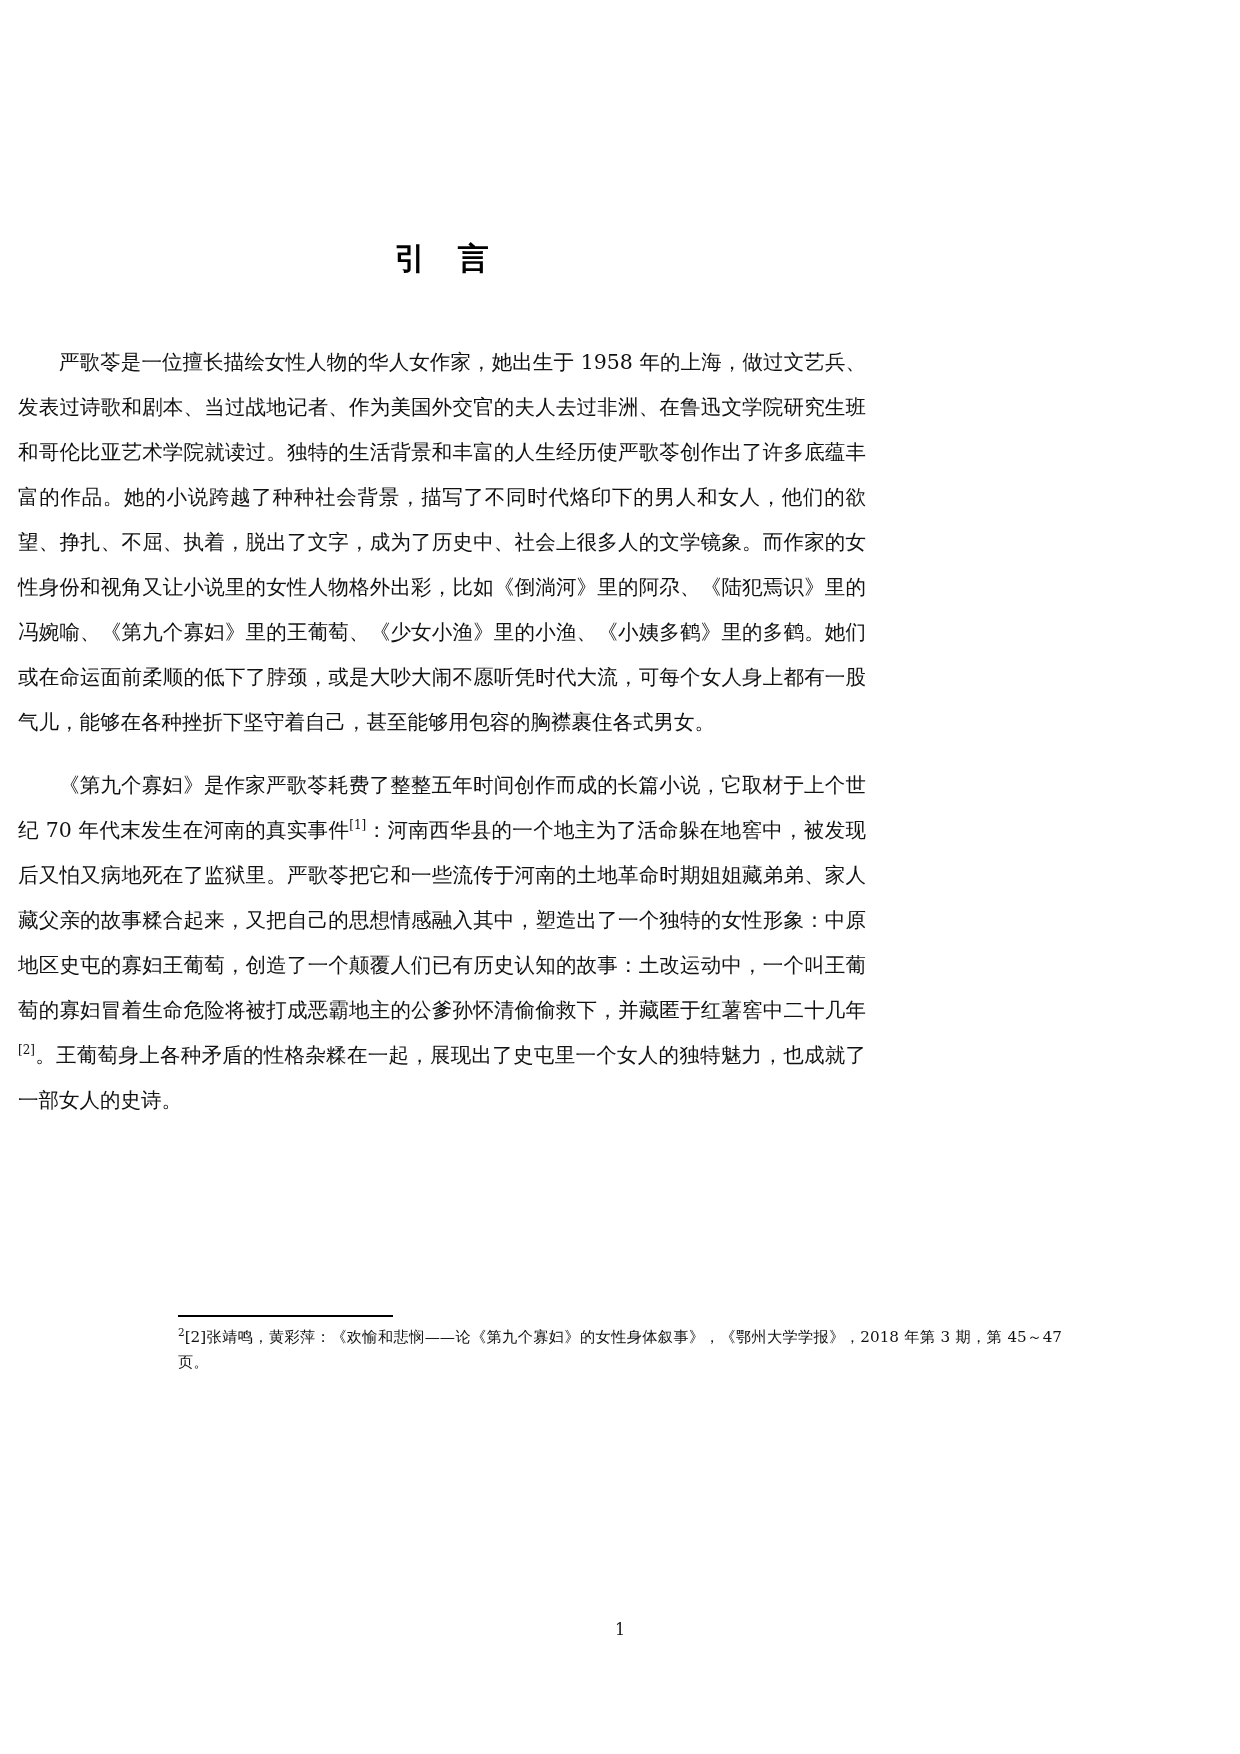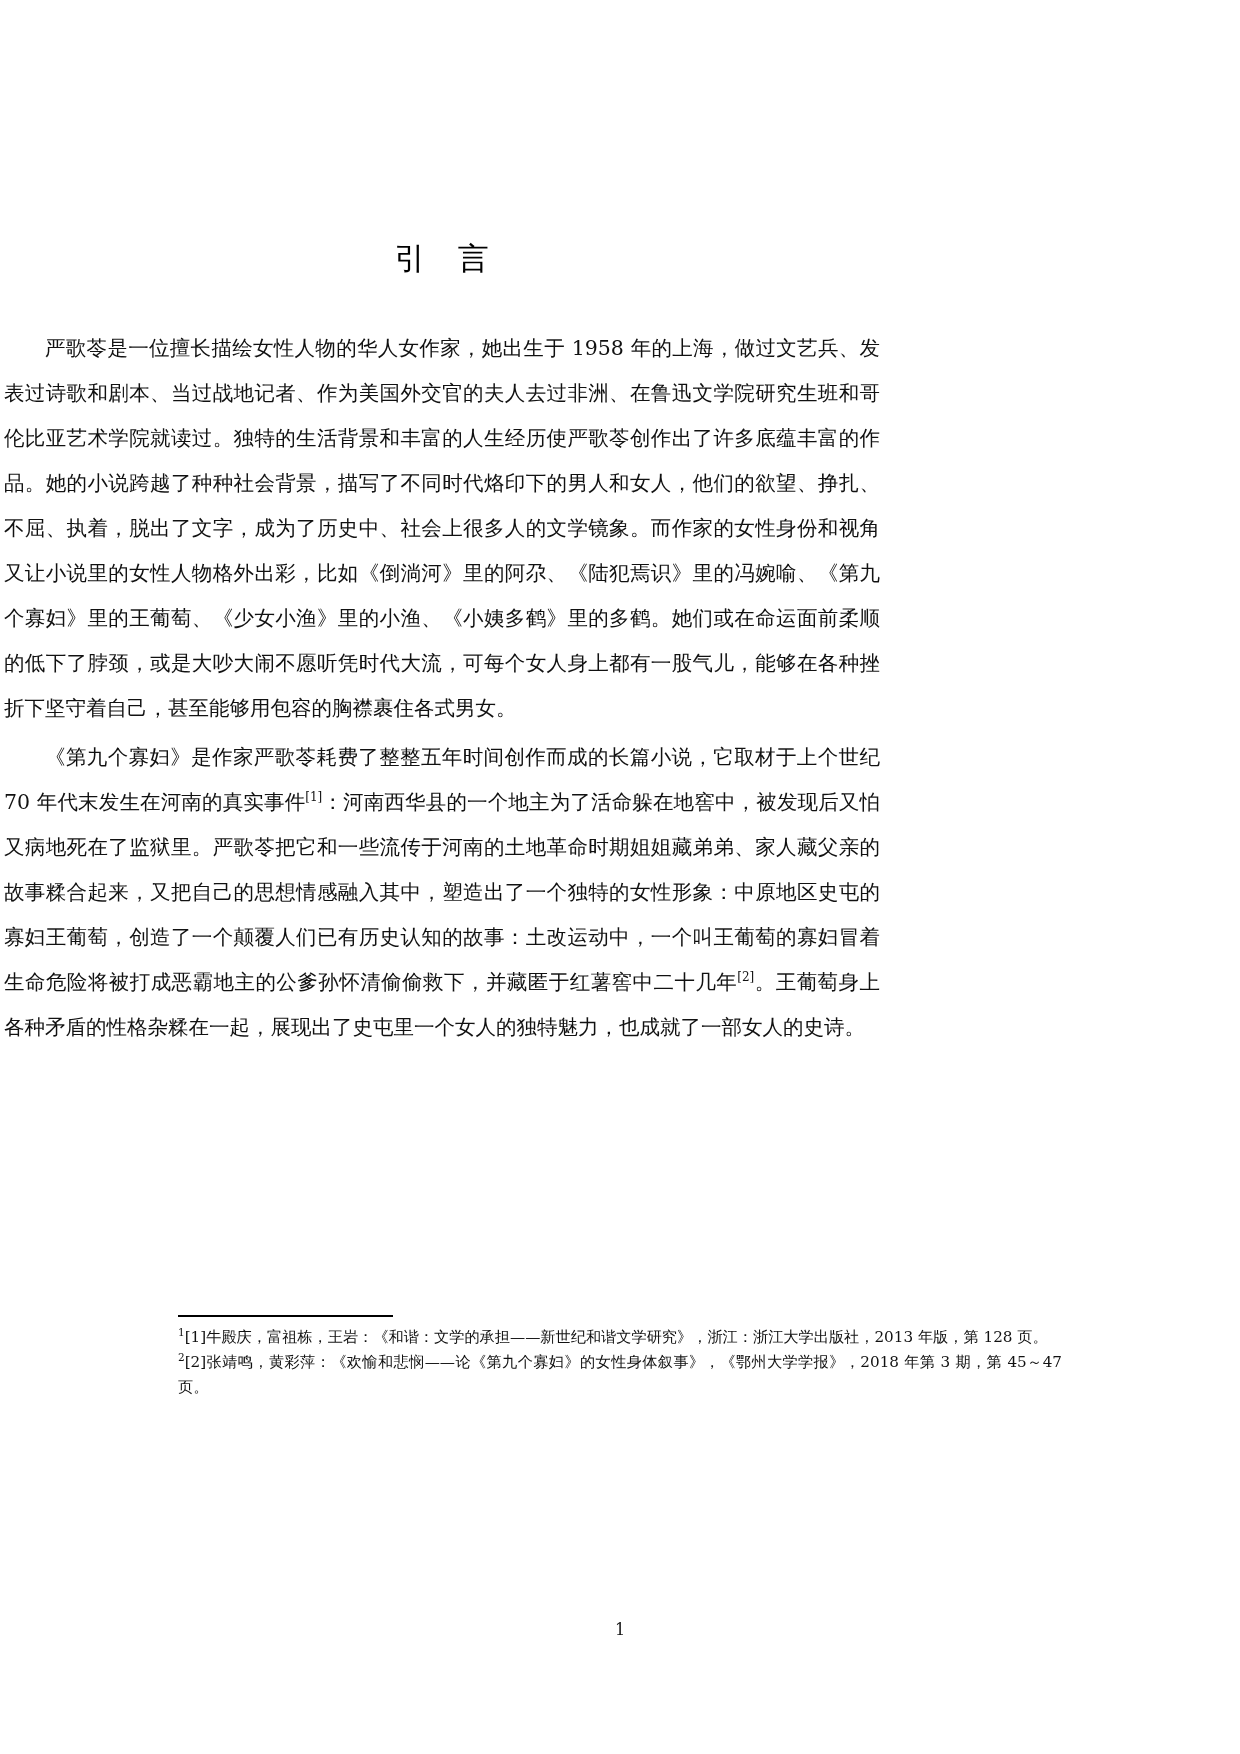--- a/index.html
+++ b/index.html
@@ -17,39 +17,39 @@
     height: 1754px;
     margin: 0 auto;
     background: #ffffff;
     box-sizing: border-box;
     overflow: hidden;
   }
   .chapter-title {
     margin: 0;
     padding: 0;
     font-family: "DejaVu Sans", "Liberation Sans", sans-serif;
-    font-weight: 400;
+    font-weight: 700;
     font-size: 31px;
     letter-spacing: 0.02em;
     text-align: center;
     color: #000;
     position: absolute;
     top: 238px;
     left: 0;
     width: 884px;
     white-space: pre;
   }
   .body-block {
     position: absolute;
     top: 322px;
     left: 0;
     width: 884px;
   }
   p.para {
-    margin: 4px;
+    margin: 18px;
     padding: 0;
     font-size: 20.5px;
     line-height: 45px;
     text-align: justify;
     text-justify: inter-ideograph;
     text-indent: 2em;
     color: #111;
     font-family: "DejaVu Serif", "Liberation Serif", serif;
   }
   sup.fn {
@@ -125,19 +125,18 @@
   <div class="body-block">
     <p class="para">严歌苓是一位擅长描绘女性人物的华人女作家，她出生于 1958 年的上海，做过文艺兵、发表过诗歌和剧本、当过战地记者、作为美国外交官的夫人去过非洲、在鲁迅文学院研究生班和哥伦比亚艺术学院就读过。独特的生活背景和丰富的人生经历使严歌苓创作出了许多底蕴丰富的作品。她的小说跨越了种种社会背景，描写了不同时代烙印下的男人和女人，他们的欲望、挣扎、不屈、执着，脱出了文字，成为了历史中、社会上很多人的文学镜象。而作家的女性身份和视角又让小说里的女性人物格外出彩，比如《倒淌河》里的阿尕、《陆犯焉识》里的冯婉喻、《第九个寡妇》里的王葡萄、《少女小渔》里的小渔、《小姨多鹤》里的多鹤。她们或在命运面前柔顺的低下了脖颈，或是大吵大闹不愿听凭时代大流，可每个女人身上都有一股气儿，能够在各种挫折下坚守着自己，甚至能够用包容的胸襟裹住各式男女。</p>
 
     <p class="para"><span>《第九个寡妇》是作家严歌苓耗费了整整五年时间创作而成的长篇小说，它取材于上个世纪 70 年代末发生在河南的真实事件</span><sup class="fn">[1]</sup><span>：河南西华县的一个地主为了活命躲在地窖中，被发现后又怕又病地死在了监狱里。严歌苓把它和一些流传于河南的土地革命时期姐姐藏弟弟、家人藏父亲的故事糅合起来，又把自己的思想情感融入其中，塑造出了一个独特的女性形象：中原地区史屯的寡妇王葡萄，创造了一个颠覆人们已有历史认知的故事：土改运动中，一个叫王葡萄的寡妇冒着生命危险将被打成恶霸地主的公爹孙怀清偷偷救下，并藏匿于红薯窖中二十几年</span><sup class="fn">[2]</sup><span>。王葡萄身上各种矛盾的性格杂糅在一起，展现出了史屯里一个女人的独特魅力，也成就了一部女人的史诗。</span></p>
   </div>
 
 
 
   <div class="footnotes">
     <div class="fn-rule"></div>
-    <p class="fn-item"><sup>1</sup><span>[1]牛殿庆，富祖栋，王岩：《和谐：文学的承担——新世纪和谐文学研究》，浙江：浙江大学出版社，2013 年版，第 128 页。</span></p>
     <p class="fn-item"><sup>2</sup><span>[2]张靖鸣，黄彩萍：《欢愉和悲悯——论《第九个寡妇》的女性身体叙事》，《鄂州大学学报》，2018 年第 3 期，第 45～47 页。</span></p>
   </div>
 
   <div class="page-number">1</div>
 
 </div>
 
 </body></html>

